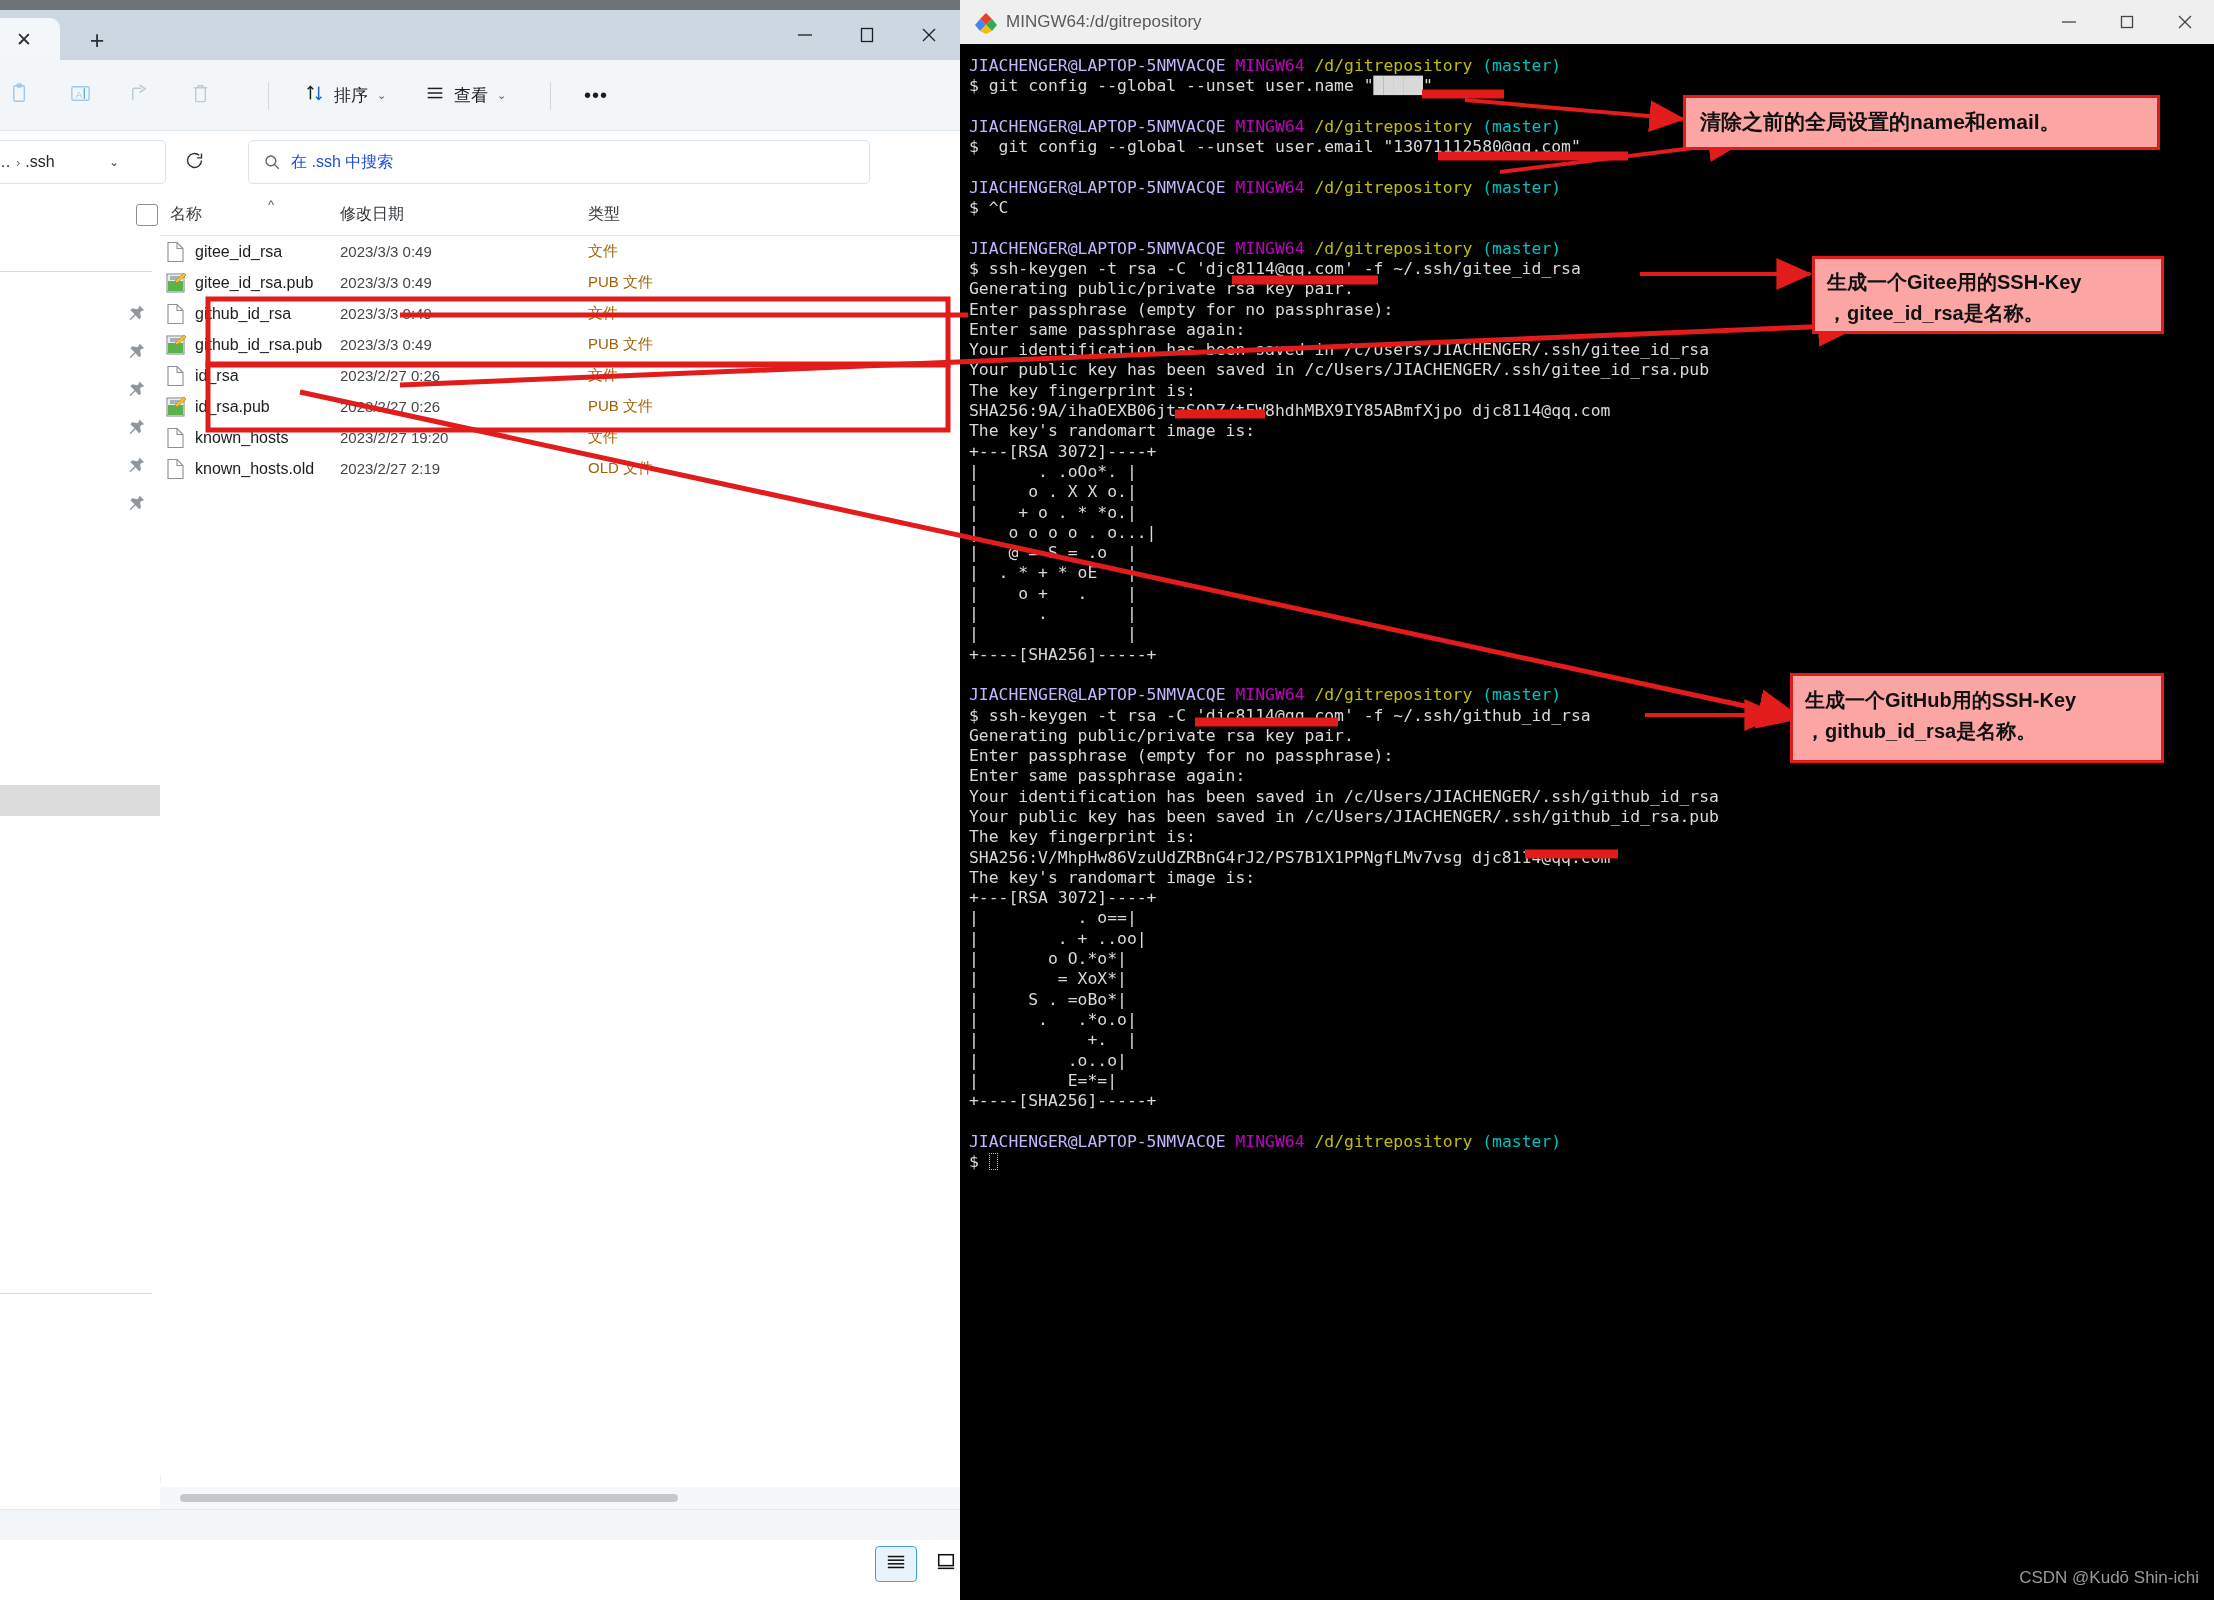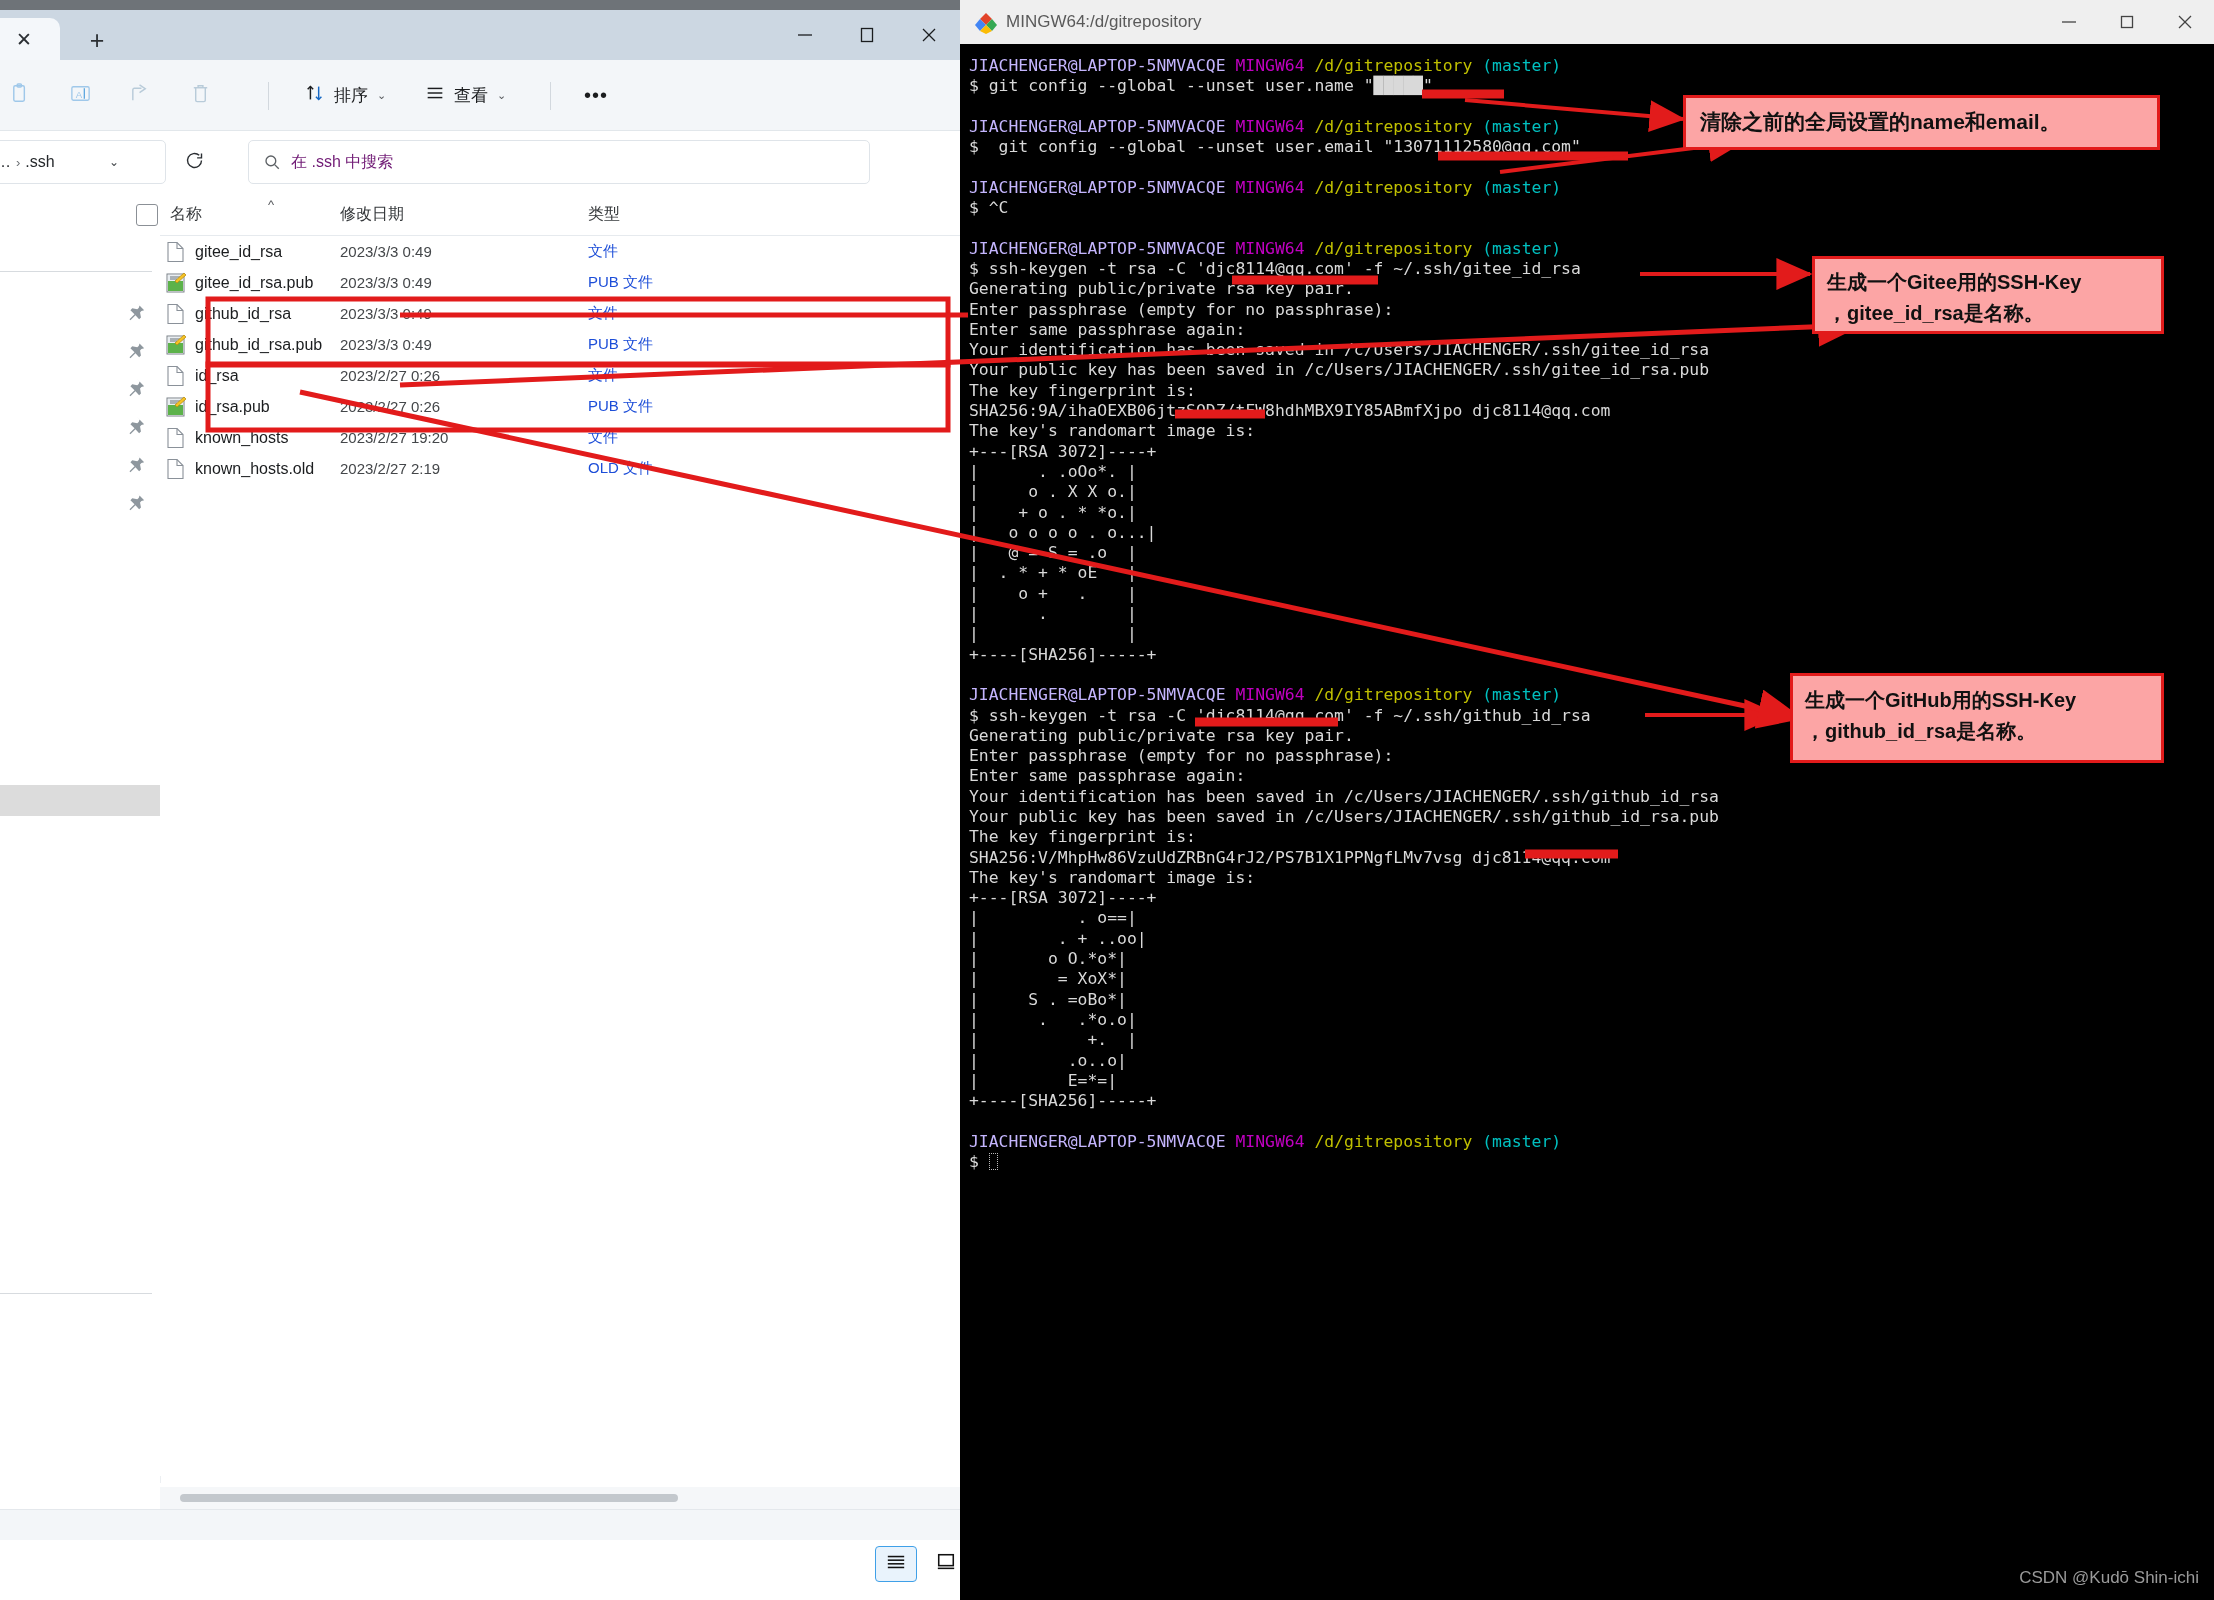--- a/index.html
+++ b/index.html
@@ -63,21 +63,21 @@
   #bc-down{position:absolute;right:46px;font-size:12px;color:#44484c;}
   #refresh-btn{
     position:absolute;left:172px;top:9px;width:44px;height:44px;
     display:flex;align-items:center;justify-content:center;border-radius:5px;cursor:pointer;
   }
   #searchbox{
     position:absolute;left:248px;top:9px;width:622px;height:44px;
     border:1px solid #dfe4e9;border-radius:5px;background:#fff;
     display:flex;align-items:center;box-sizing:border-box;cursor:text;
   }
-  #search-ph{font-size:16px;color:#701a75;margin-left:10px;}
+  #search-ph{font-size:16px;color:#1d4ed8;margin-left:10px;}
 
   #columnheader{
     position:absolute;left:160px;top:193px;width:800px;height:42px;
     border-bottom:1px solid #e6eaee;background:#fff;
   }
   .colh{position:absolute;top:0;height:42px;display:flex;align-items:center;font-size:16px;color:#35383b;cursor:pointer;}
   #sortcaret{position:absolute;left:98px;top:4px;font-size:13px;color:#55585c;}
   #selectall{
     position:absolute;left:-24px;top:11px;width:20px;height:20px;
     border:1.6px solid #8b9096;border-radius:3px;background:#fff;cursor:pointer;
@@ -90,21 +90,21 @@
   }
   .sb-sep{position:absolute;left:0;width:152px;height:1px;background:#d7dbdf;}
   .sb-pin{position:absolute;right:14px;width:22px;height:22px;}
   #sb-sel{position:absolute;left:0;top:592px;width:160px;height:31px;background:#dcdcdc;}
 
   
   #filelist{position:absolute;left:160px;top:236px;width:800px;height:1240px;background:#fff;}
   .frow{position:absolute;left:0;width:800px;height:31px;display:flex;align-items:center;cursor:default;}
   .fname{position:absolute;left:35px;font-size:16px;color:#1b1d1f;white-space:nowrap;}
   .fdate{position:absolute;left:180px;font-size:15px;color:#44474a;white-space:nowrap;}
-  .ftype{position:absolute;left:428px;font-size:15px;color:#1d4ed8;white-space:nowrap;}
+  .ftype{position:absolute;left:428px;font-size:15px;color:#a16207;white-space:nowrap;}
   .ficon{position:absolute;left:5px;top:5px;width:21px;height:22px;}
 
   #hscroll-track{
     position:absolute;left:160px;top:1487px;width:800px;height:22px;background:#f5f7f9;
   }
   #hscroll-thumb{
     position:absolute;left:20px;top:7px;width:498px;height:8px;background:#c3c8cd;border-radius:4px;cursor:pointer;
   }
   #statusbar{
     position:absolute;left:0;top:1509px;width:960px;height:91px;

